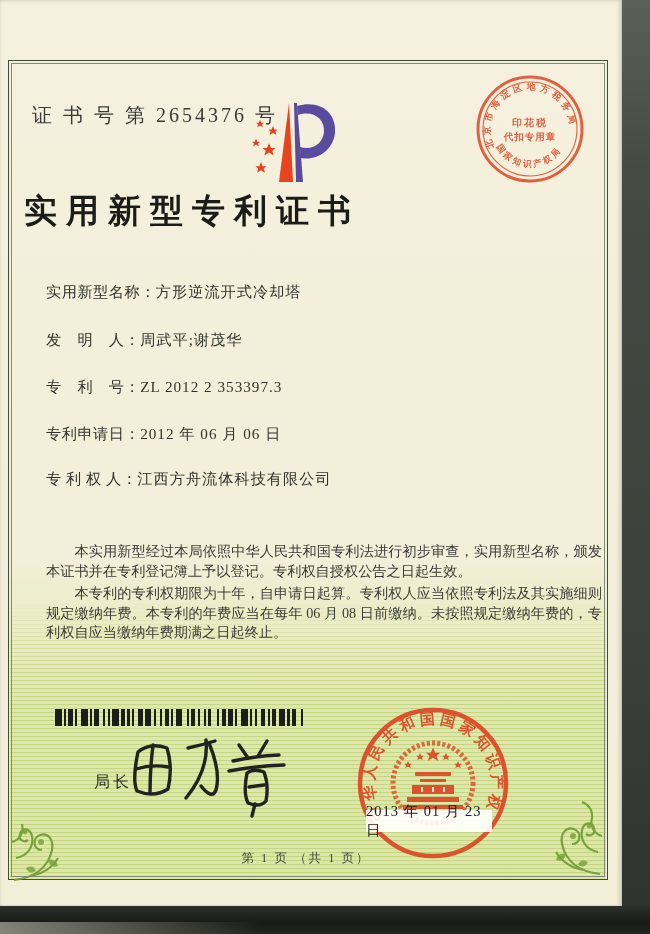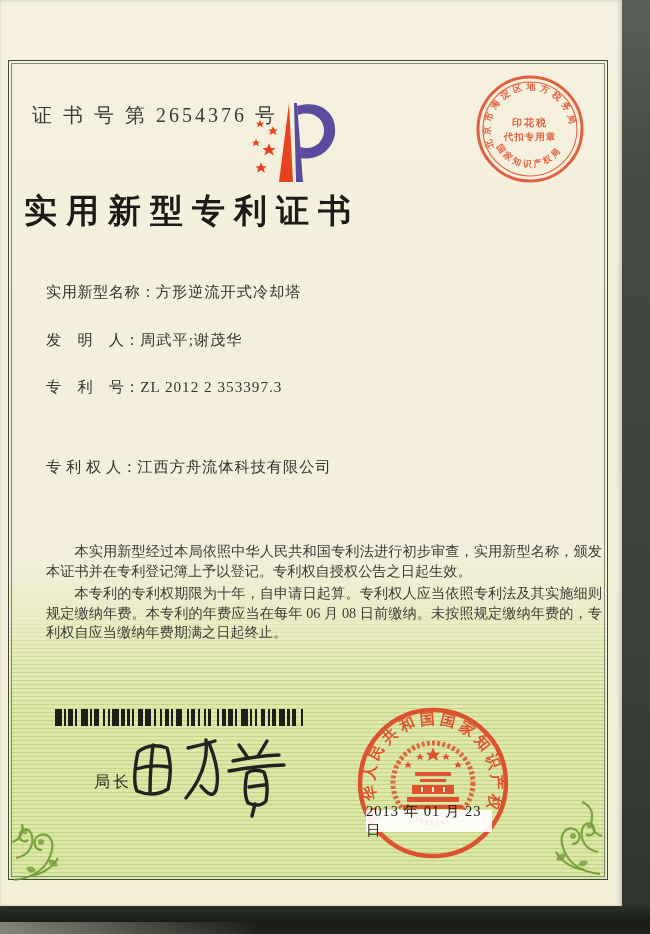--- a/index.html
+++ b/index.html
@@ -147,21 +147,22 @@
         </text>
         <text x="59" y="56" text-anchor="middle" font-size="10" fill="#dd4e2c" font-weight="bold" letter-spacing="2">印花税</text>
         <text x="59" y="70" text-anchor="middle" font-size="9.5" fill="#dd4e2c" font-weight="bold" letter-spacing="1">代扣专用章</text>
       </svg>
 
       <div class="title">实用新型专利证书</div>
 
       <div class="row" style="top:282px"><span>实用新型名称：</span><span class="val">方形逆流开式冷却塔</span></div>
       <div class="row" style="top:330px"><span>发　明　人：</span><span class="val">周武平;谢茂华</span></div>
       <div class="row" style="top:377px"><span>专　利　号：</span><span class="val">ZL 2012 2 353397.3</span></div>
-      <div class="row" style="top:457px"><span>专 利 权 人：</span><span class="val">江西方舟流体科技有限公司</span></div>
+      <div class="row" style="top:424px"><span>专利申请日：</span><span class="val">2012 年 06 月 06 日</span></div>
+      <div class="row" style="top:469px"><span>专 利 权 人：</span><span class="val">江西方舟流体科技有限公司</span></div>
 
       <div class="paras">
         <p>本实用新型经过本局依照中华人民共和国专利法进行初步审查，实用新型名称，颁发本证书并在专利登记簿上予以登记。专利权自授权公告之日起生效。</p>
         <p>本专利的专利权期限为十年，自申请日起算。专利权人应当依照专利法及其实施细则规定缴纳年费。本专利的年费应当在每年 06 月 08 日前缴纳。未按照规定缴纳年费的，专利权自应当缴纳年费期满之日起终止。</p>
       </div>
 
       <div class="barcode">
           <div class="bar" style="width: 6.6px;"></div>
           <div class="gap" style="width: 2.2px;"></div>
           <div class="bar" style="width: 2.2px;"></div>
@@ -286,20 +287,21 @@
           <g fill="#f2eed8">
             <rect x="69" y="85" width="2" height="5"></rect>
               <rect x="80" y="85" width="2" height="5"></rect>
               <rect x="91" y="85" width="2" height="5"></rect>
           </g>
         </g>
       </svg>
 
       <div class="date-box">2013 年 01 月 23 日</div>
 
+      <div class="footer">第 1 页 （共 1 页）</div>
 
     </div>
   </div>
 
   <div class="edge-right"></div>
   <div class="edge-bottom"></div>
   <div class="edge-bottom-light"></div>
 
 </div>
 

